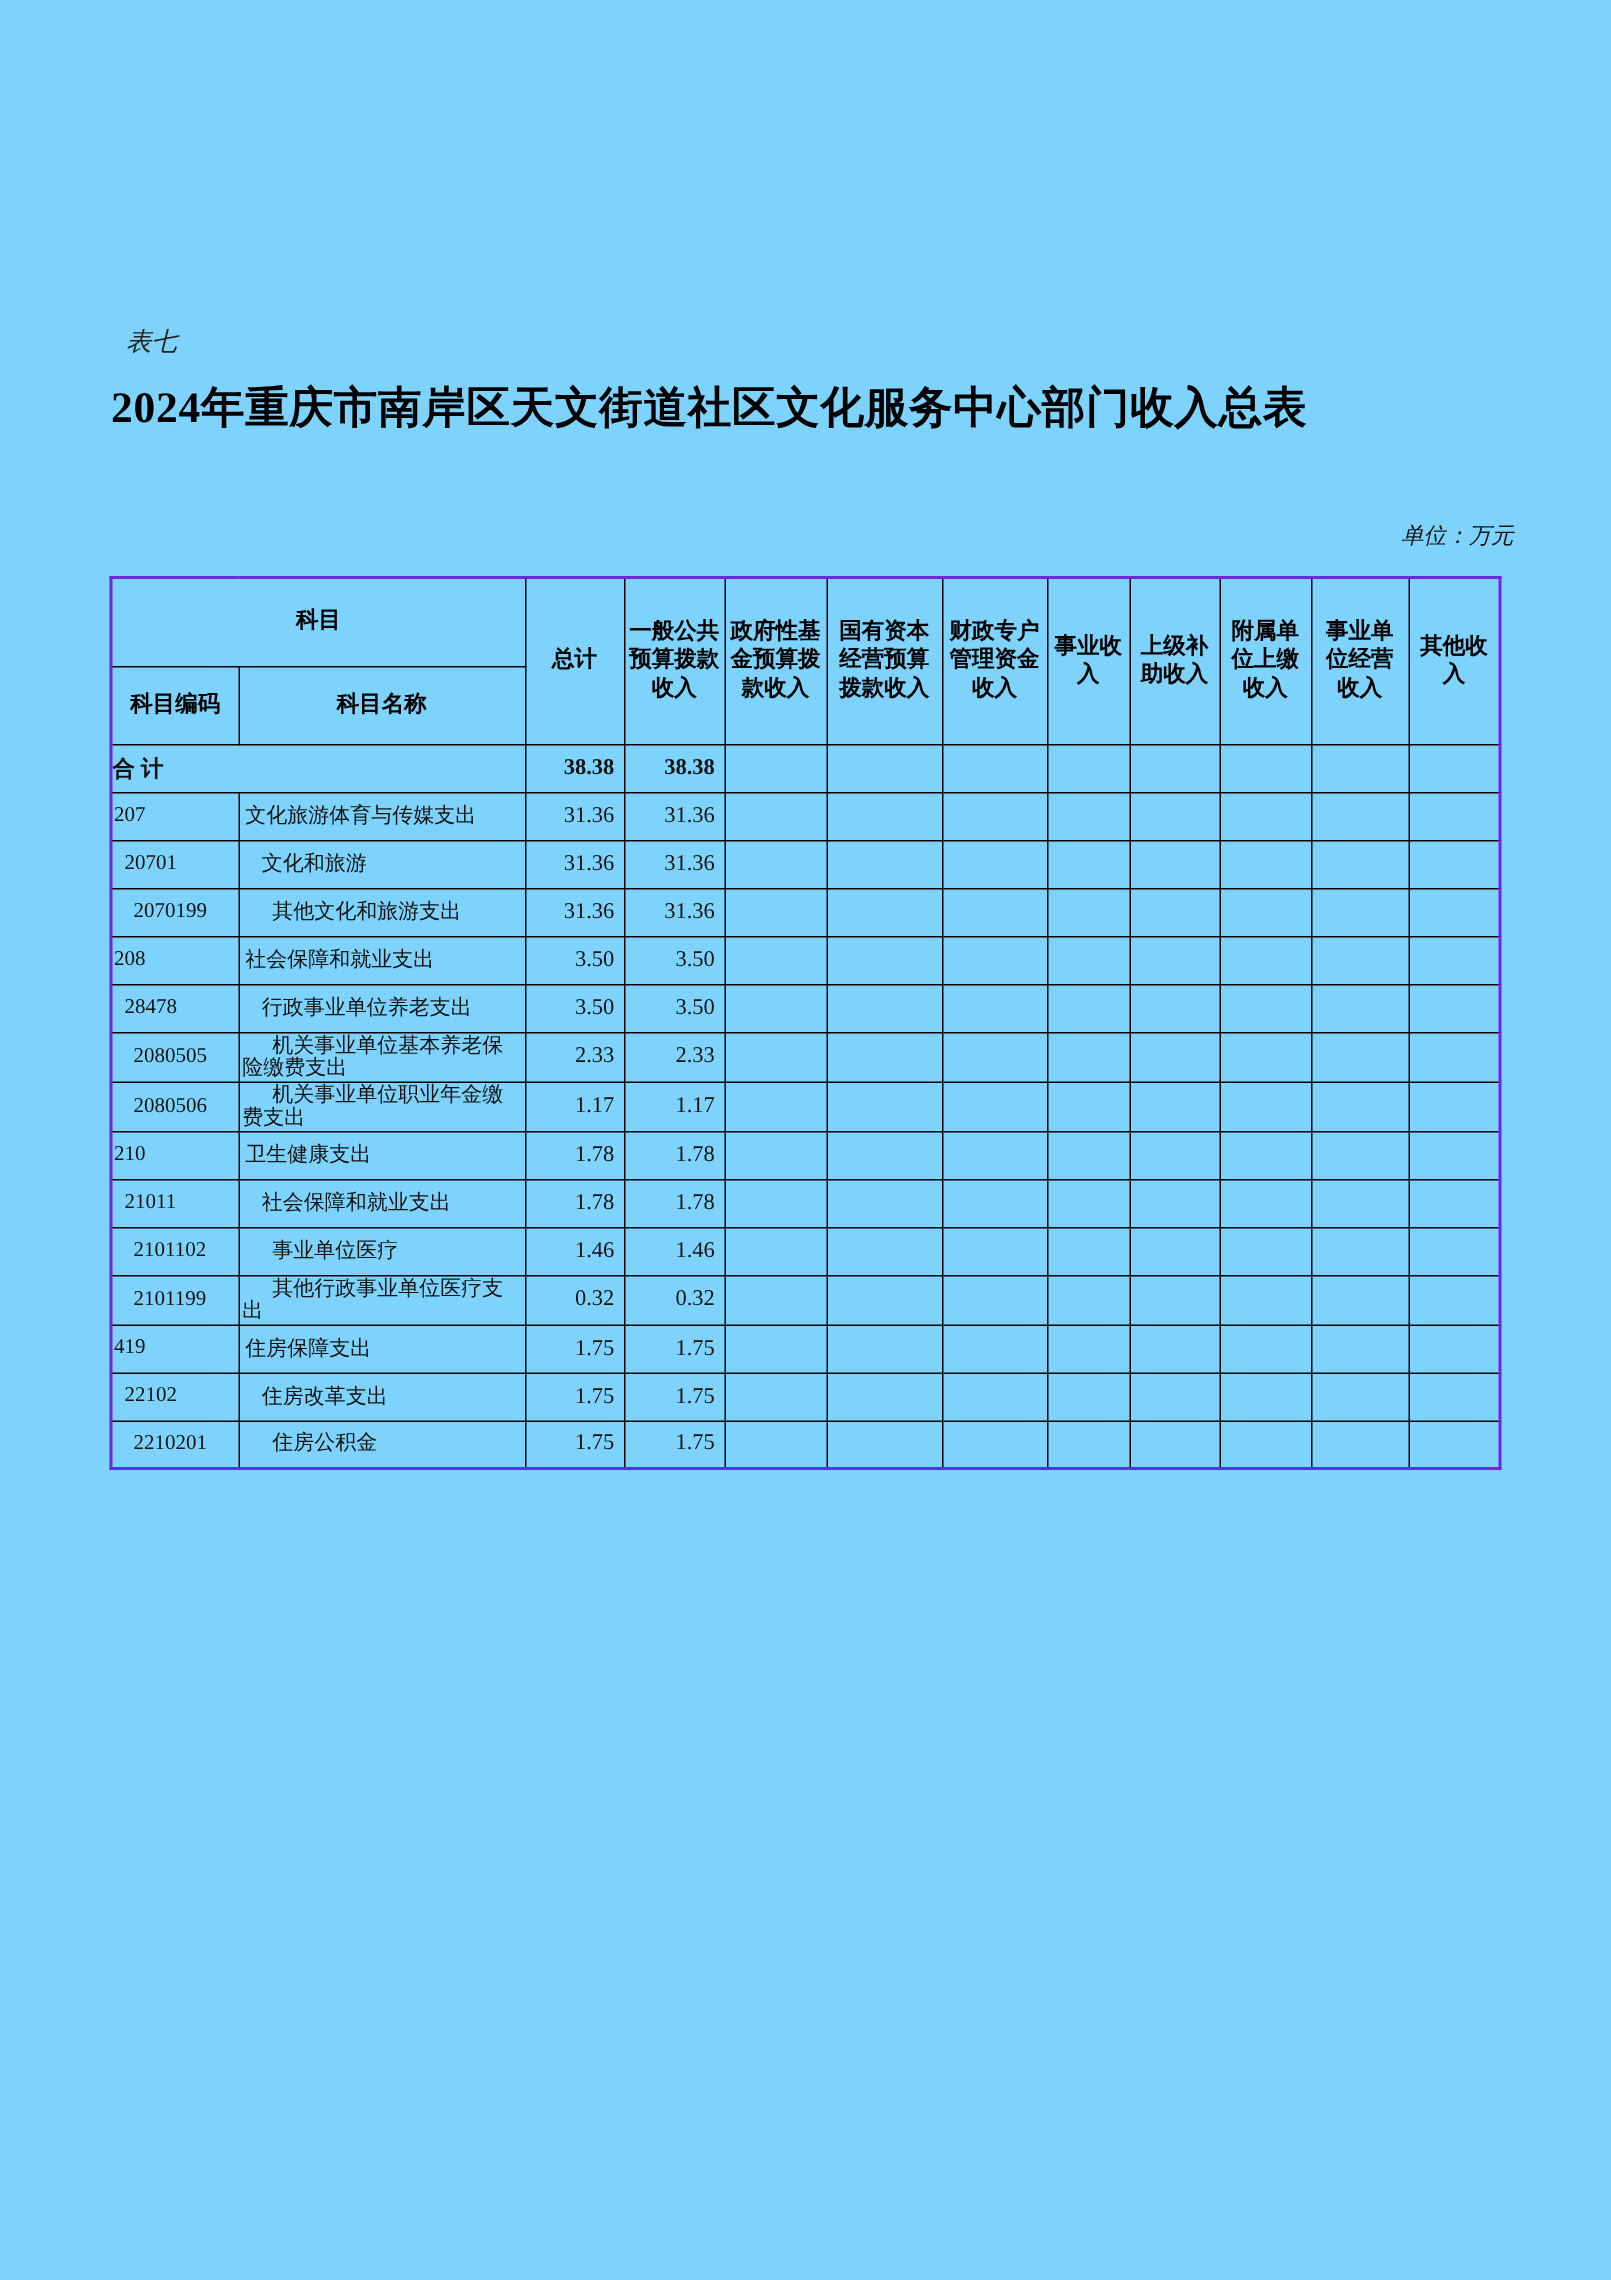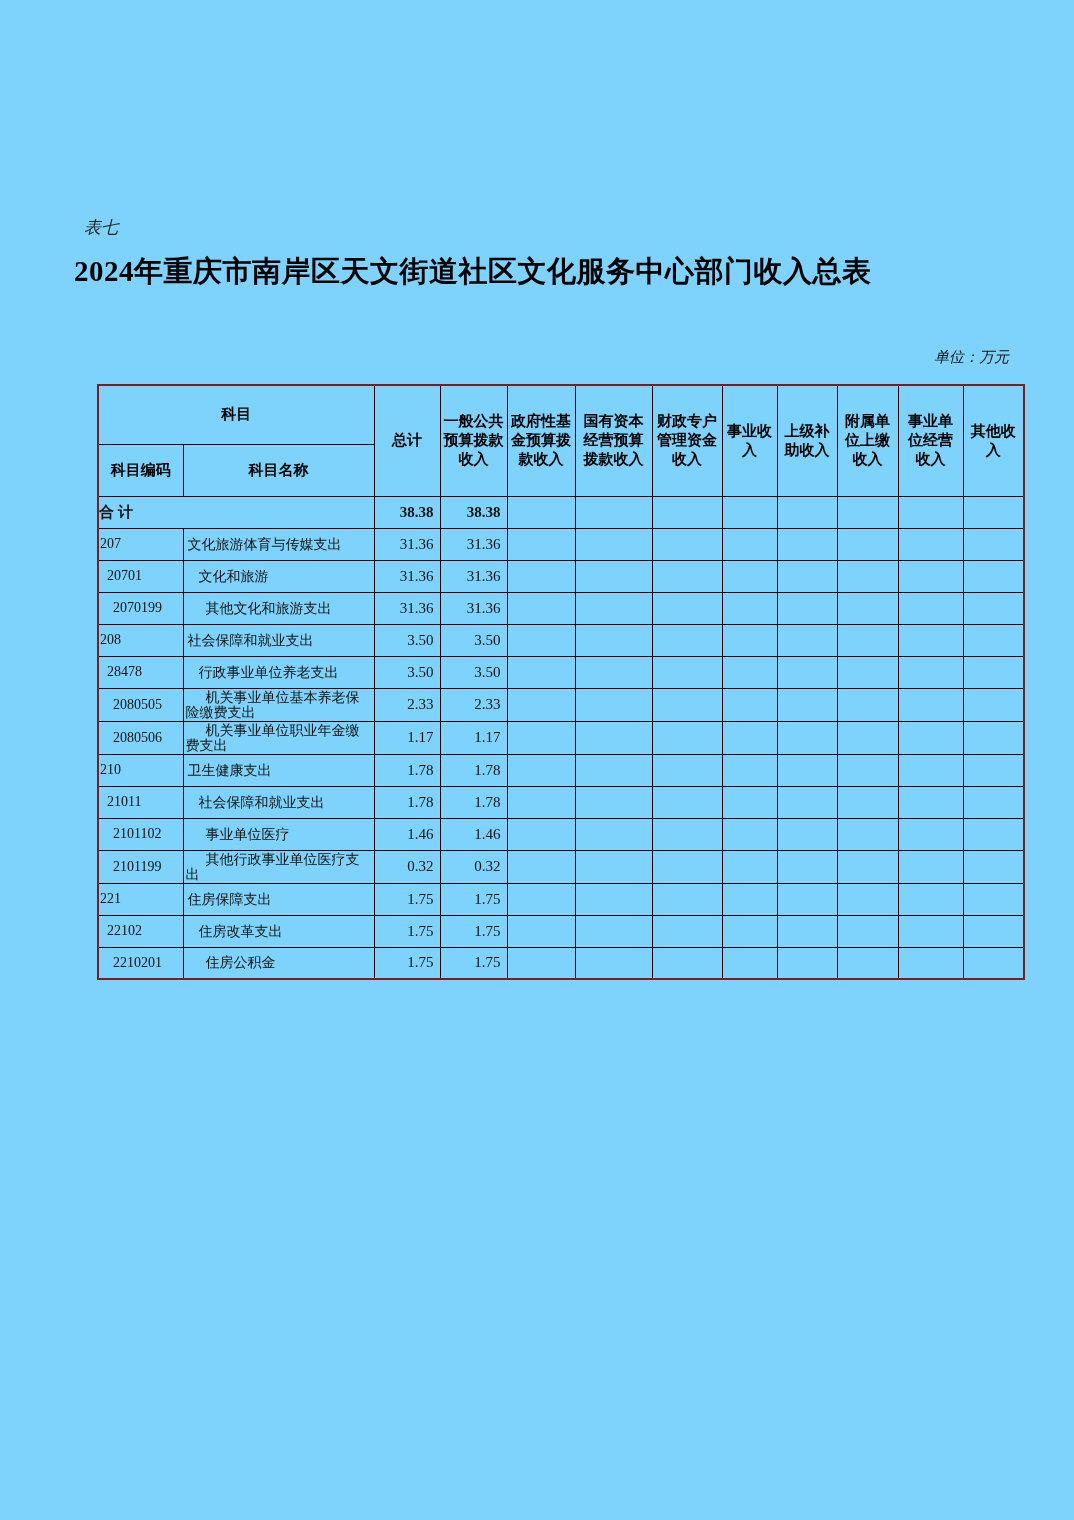--- a/index.html
+++ b/index.html
@@ -37,26 +37,26 @@
     left: 83px;
     top: 348px;
     width: 926px;
     text-align: right;
     font-size: 15px;
     font-style: italic;
     color: #111;
   }
   table.budget-table {
     position: absolute;
-    left: 97px;
+    left: 73px;
     top: 384px;
     width: 926px;
     border-collapse: collapse;
     table-layout: fixed;
-    border: 2px solid #7f1d1d;
+    border: 2px solid #6d28d9;
   }
   .budget-table th, .budget-table td {
     border: 1px solid #000;
     overflow: hidden;
     vertical-align: middle;
   }
   .budget-table thead th {
     font-size: 15px;
     font-weight: bold;
     text-align: center;
@@ -306,21 +306,21 @@
           <td class="num"></td>
           <td class="num"></td>
           <td class="num"></td>
           <td class="num"></td>
           <td class="num"></td>
           <td class="num"></td>
           <td class="num"></td>
           <td class="num"></td>
         </tr>
         <tr>
-          <td class="code lvl0">221</td>
+          <td class="code lvl0">419</td>
           <td class="name nlvl0">住房保障支出</td>
           <td class="num">1.75</td>
           <td class="num">1.75</td>
           <td class="num"></td>
           <td class="num"></td>
           <td class="num"></td>
           <td class="num"></td>
           <td class="num"></td>
           <td class="num"></td>
           <td class="num"></td>

